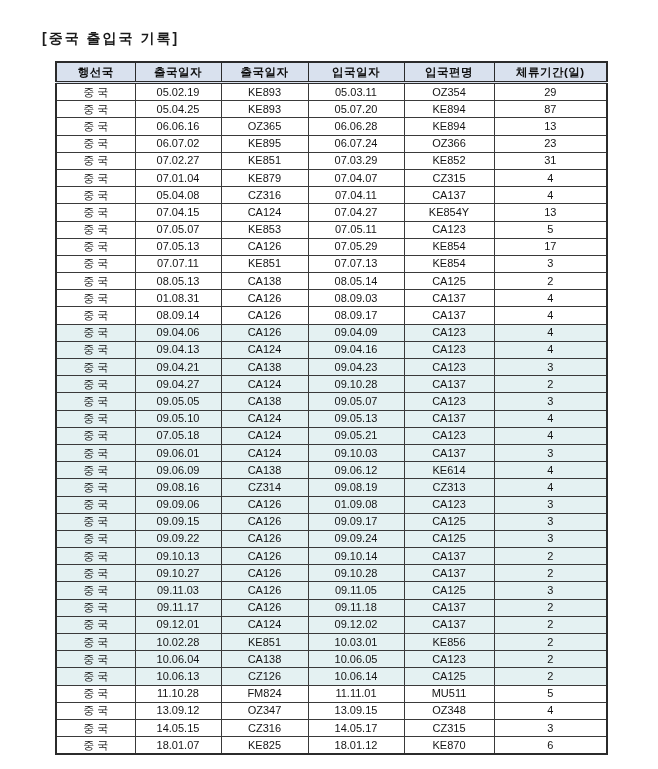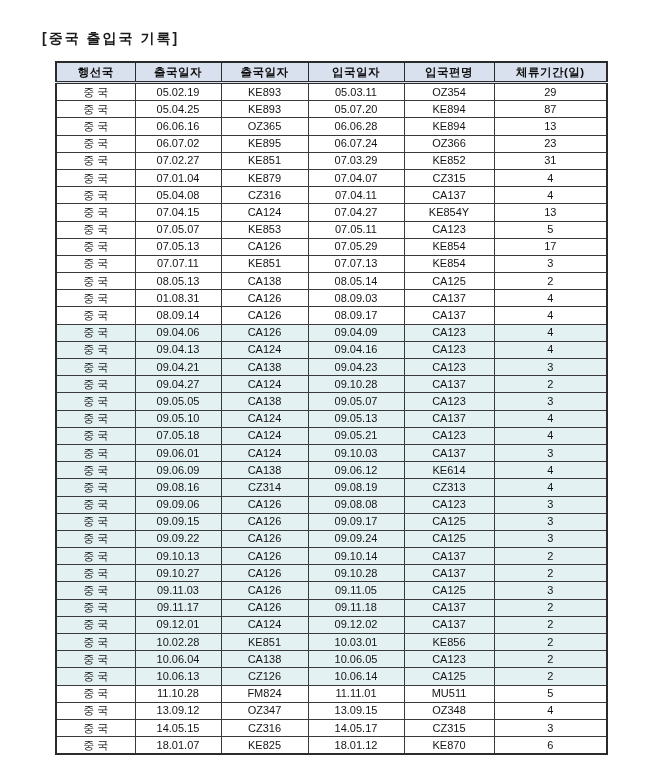--- a/index.html
+++ b/index.html
@@ -286,21 +286,21 @@
           <td>09.08.16</td>
           <td>CZ314</td>
           <td>09.08.19</td>
           <td>CZ313</td>
           <td>4</td>
         </tr>
         <tr class="hl">
           <td>중 국</td>
           <td>09.09.06</td>
           <td>CA126</td>
-          <td>09.08.08</td>
+          <td>01.09.08</td>
           <td>CA123</td>
           <td>3</td>
         </tr>
         <tr class="hl">
           <td>중 국</td>
           <td>09.09.15</td>
           <td>CA126</td>
           <td>09.09.17</td>
           <td>CA125</td>
           <td>3</td>

